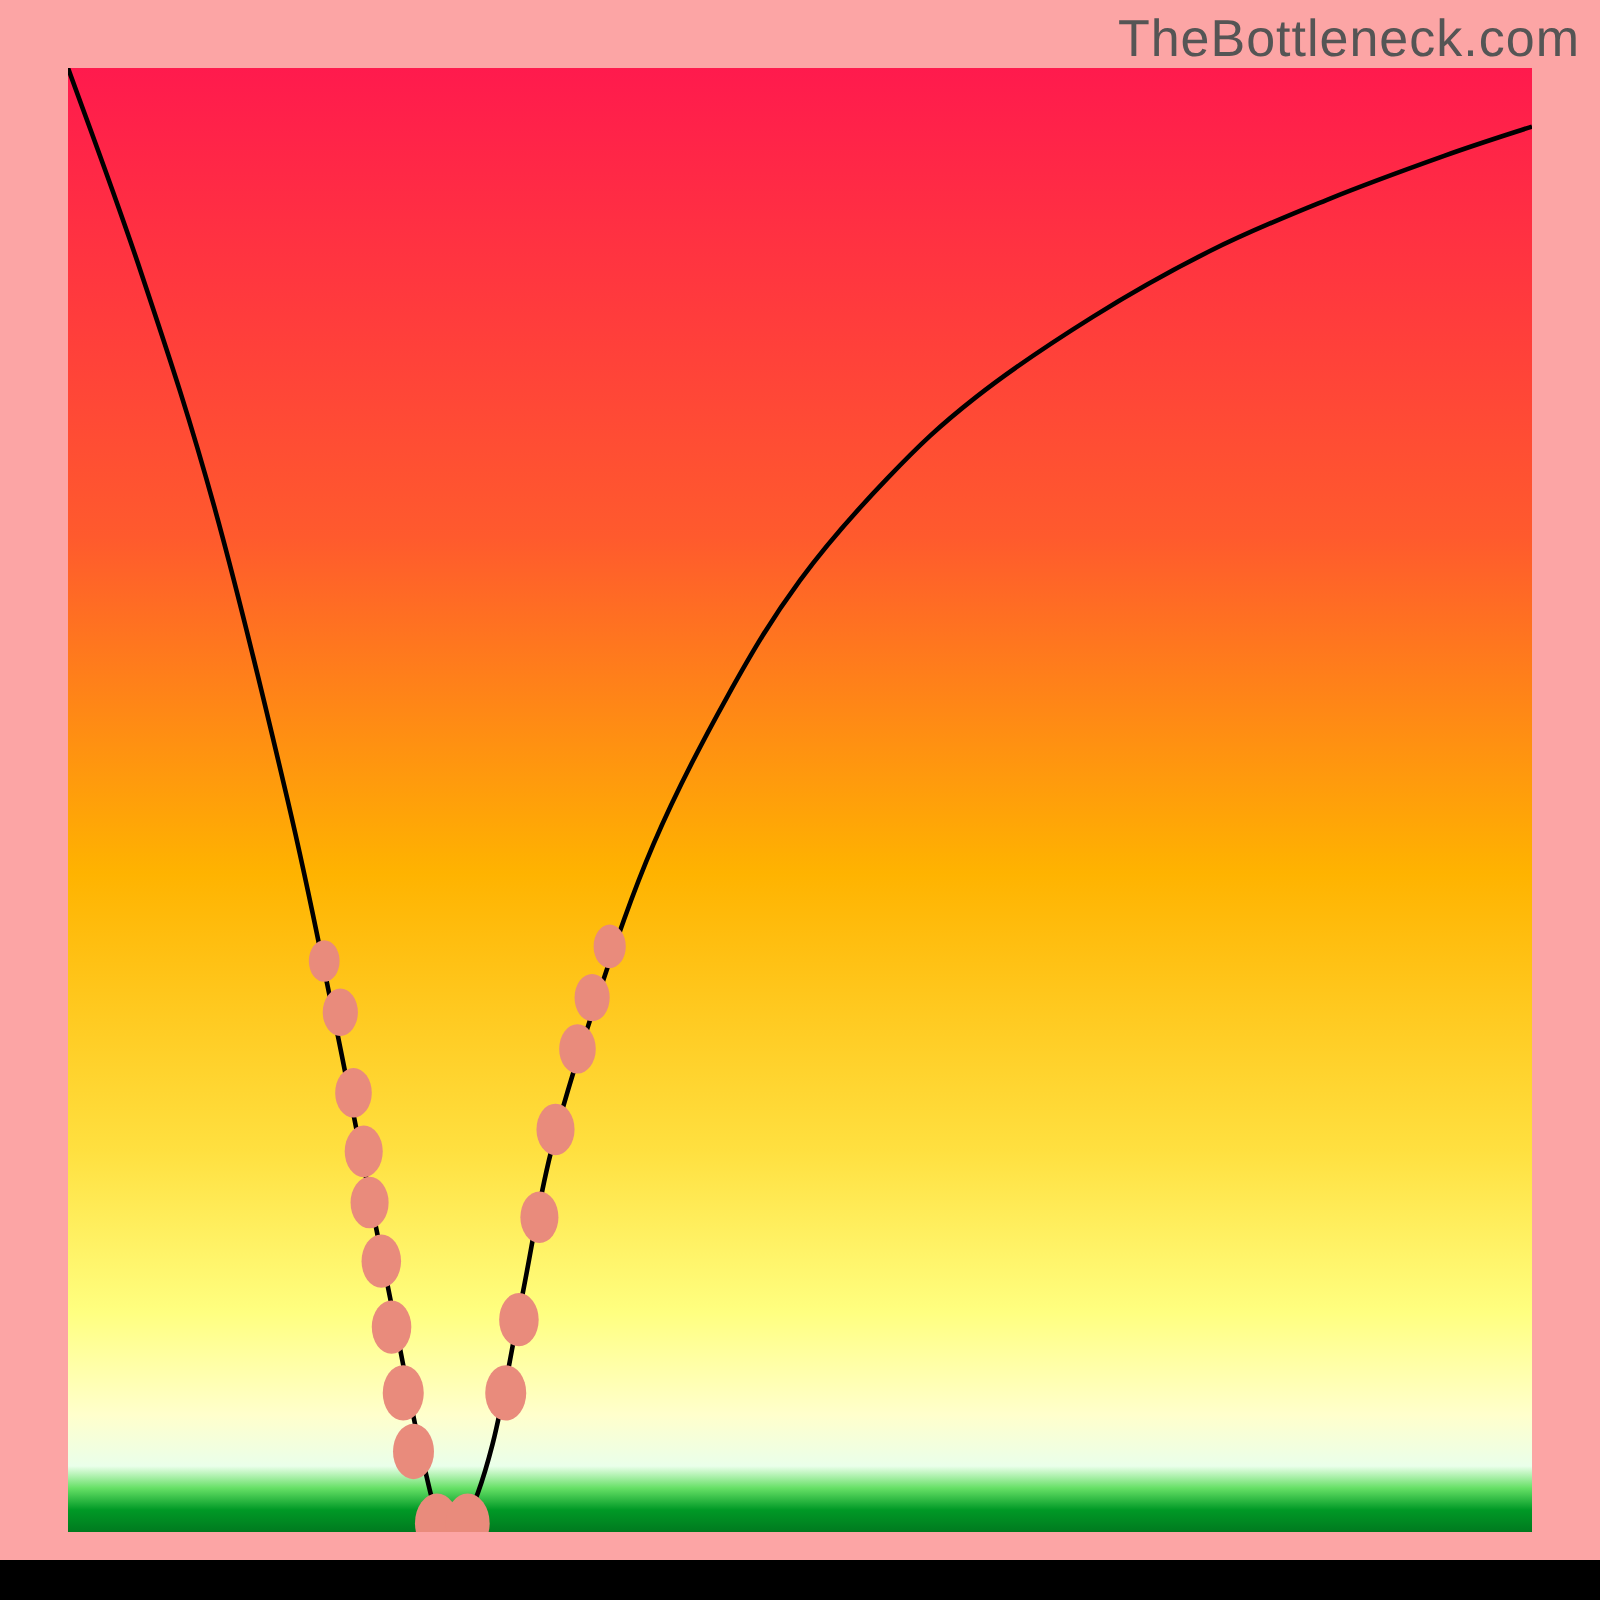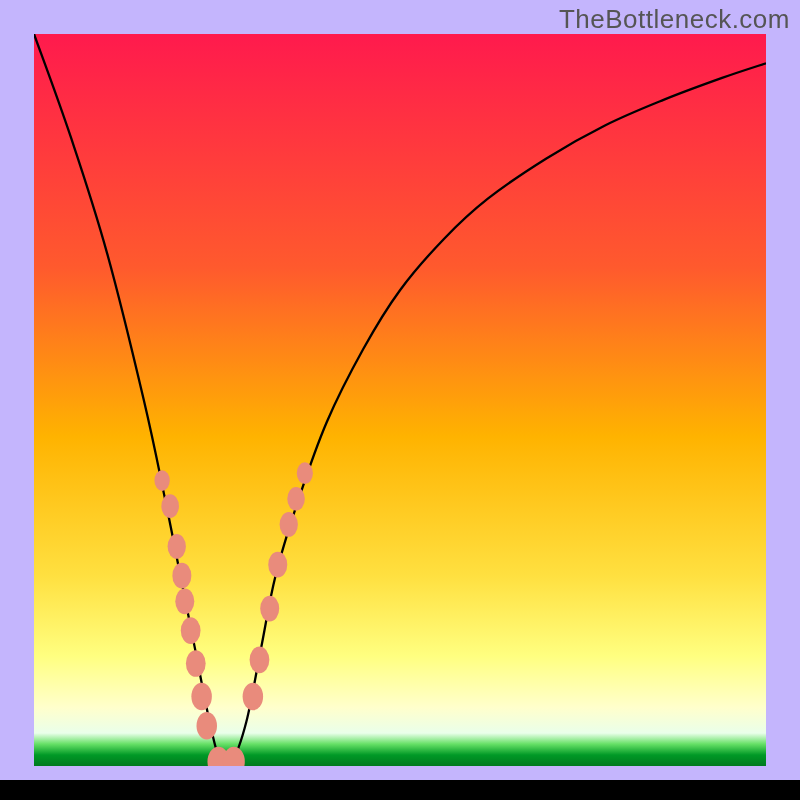--- a/index.html
+++ b/index.html
@@ -10,21 +10,21 @@
     background: #000;
     overflow: hidden;
     font-family: Arial, Helvetica, sans-serif;
   }
   .frame {
     position: absolute;
     left: 0;
     top: 0;
     width: 800px;
     height: 780px;
-    background: #c4b5fd;
+    background: #fca5a5;
   }
   .watermark {
     position: absolute;
     top: 4px;
     right: 10px;
     color: #555;
     font-size: 26px;
     font-weight: 500;
     letter-spacing: 0.5px;
     z-index: 5;

